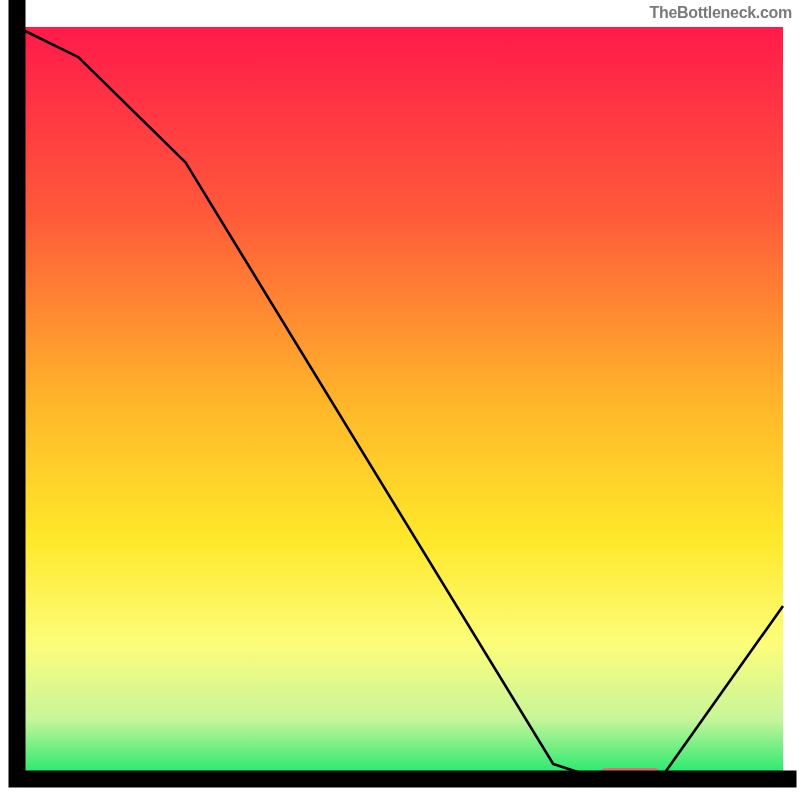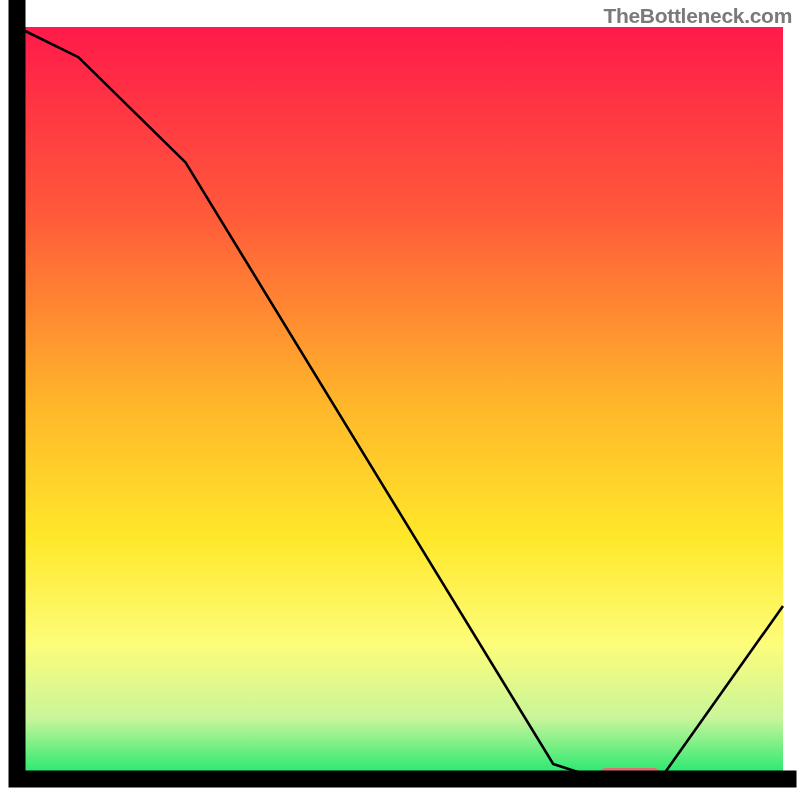--- a/index.html
+++ b/index.html
@@ -15,21 +15,21 @@
     position: absolute;
     top: 0;
     left: 0;
     width: 800px;
     height: 800px;
   }
   .watermark {
     position: absolute;
     top: 4px;
     right: 8px;
-    font-size: 21px;
+    font-size: 16px;
     font-weight: bold;
     color: #7a7a7a;
     letter-spacing: -0.3px;
   }
   svg {
     display: block;
   }
 </style>
 </head>
 <body>

